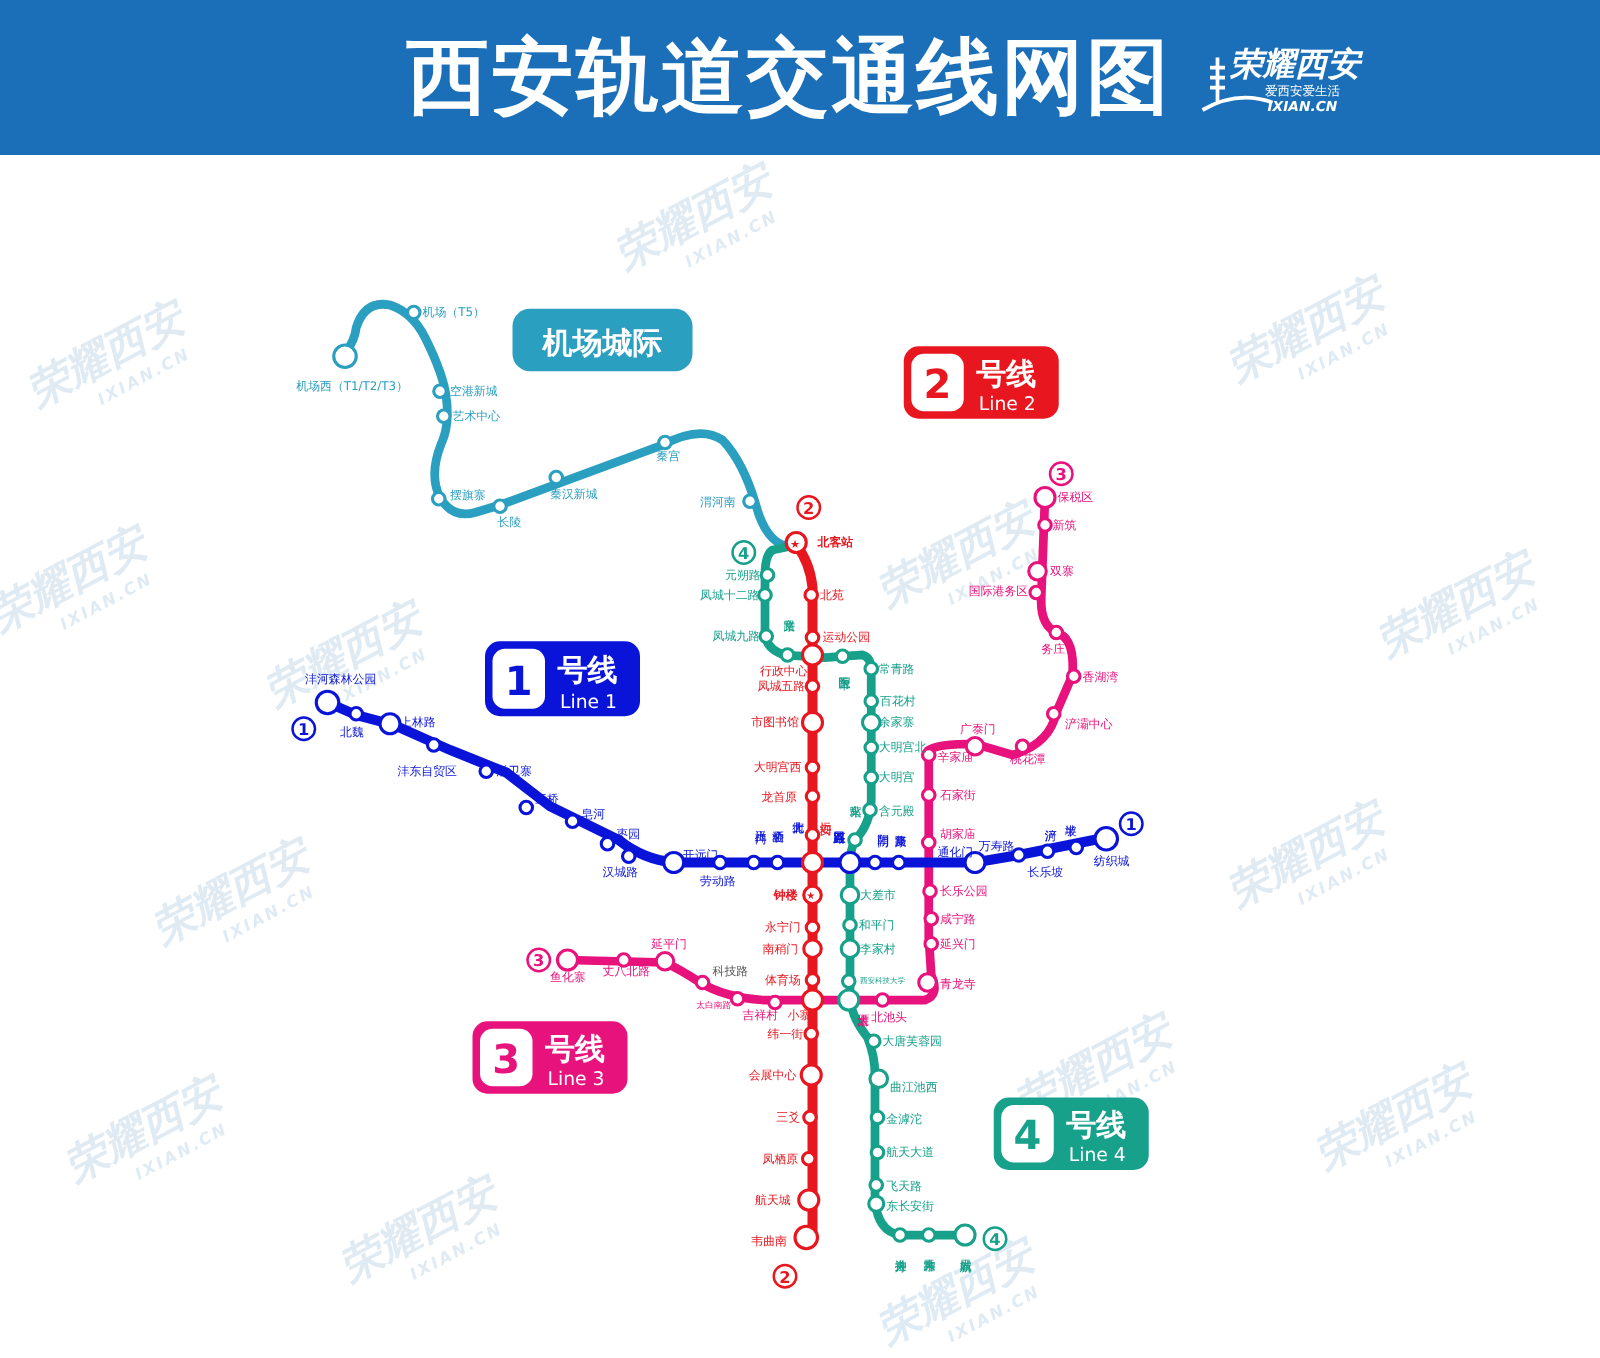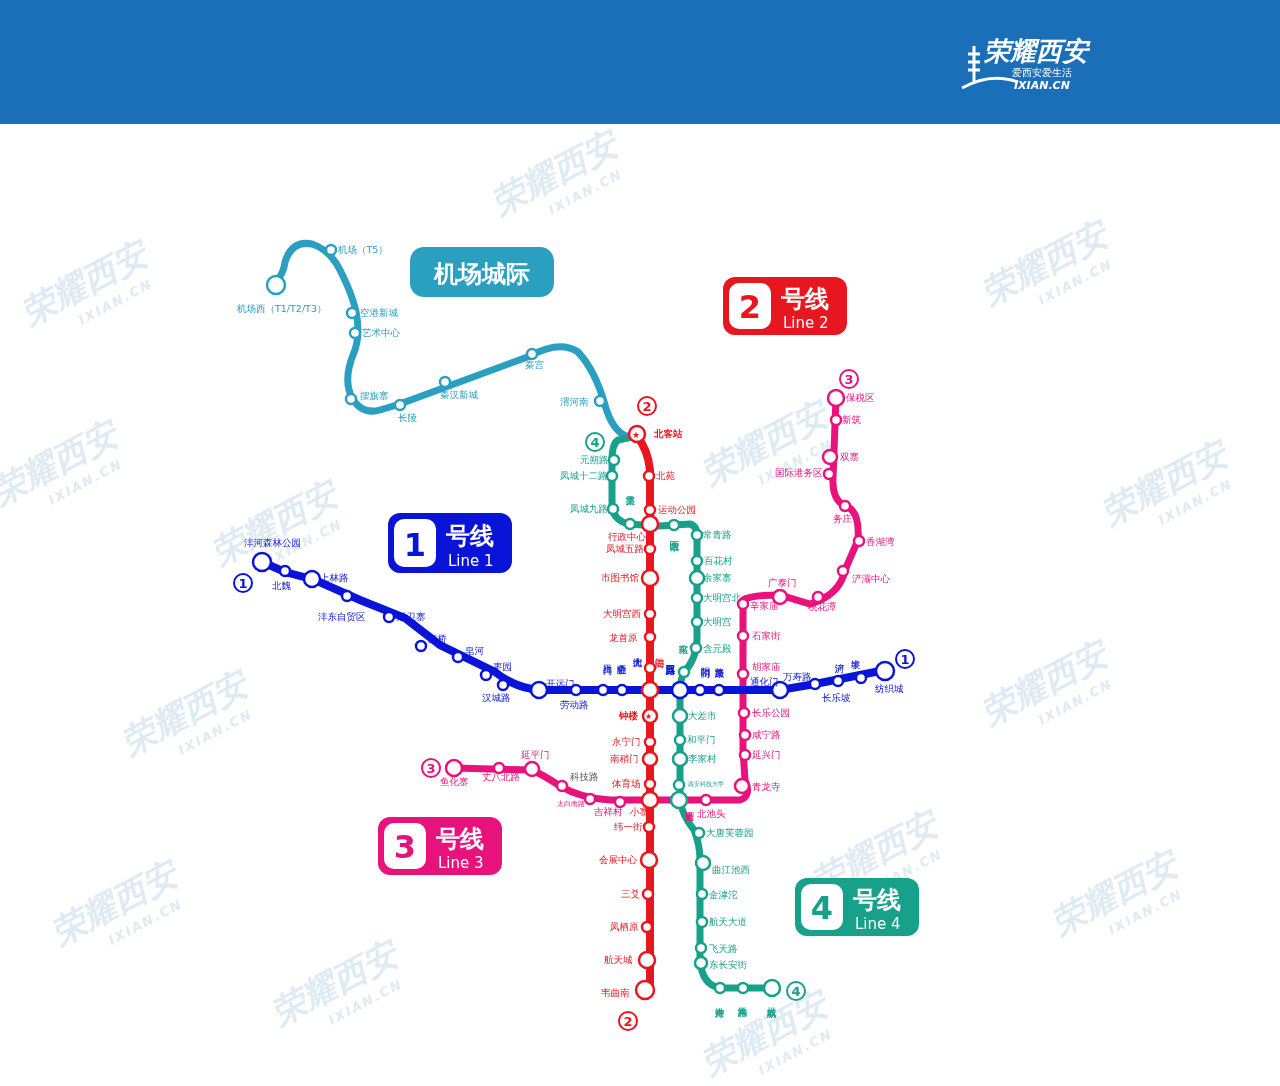--- a/index.html
+++ b/index.html
@@ -23,20 +23,21 @@
   .l3{fill:#e8127c;}
   .l4{fill:#17a08a;}
   .la{fill:#2b9fc0;}
   .watermark{position:absolute;color:#b9d2e6;opacity:0.45;font-size:34px;font-style:italic;font-weight:bold;transform:rotate(-28deg);pointer-events:none;white-space:nowrap;}
   .watermark small{display:block;font-size:13px;margin-left:46px;letter-spacing:2px;}
 </style>
 </head>
 <body>
 
 <div class="header">
+  <div class="page-title">西安轨道交通线网图</div>
   <div class="brand">
     <svg class="brand-swoosh" viewBox="0 0 60 52">
         <path d="M14 4 V40 M8 12 H20 M8 20 H20 M8 28 H20 M2 46 Q30 30 58 40" stroke="#fff" stroke-width="3" fill="none"></path>
       </svg>
     <div class="brand-cn">荣耀西安</div>
     <div class="brand-sub">爱西安爱生活</div>
     <div class="brand-url">IXIAN.CN</div>
   </div>
 </div>
 

